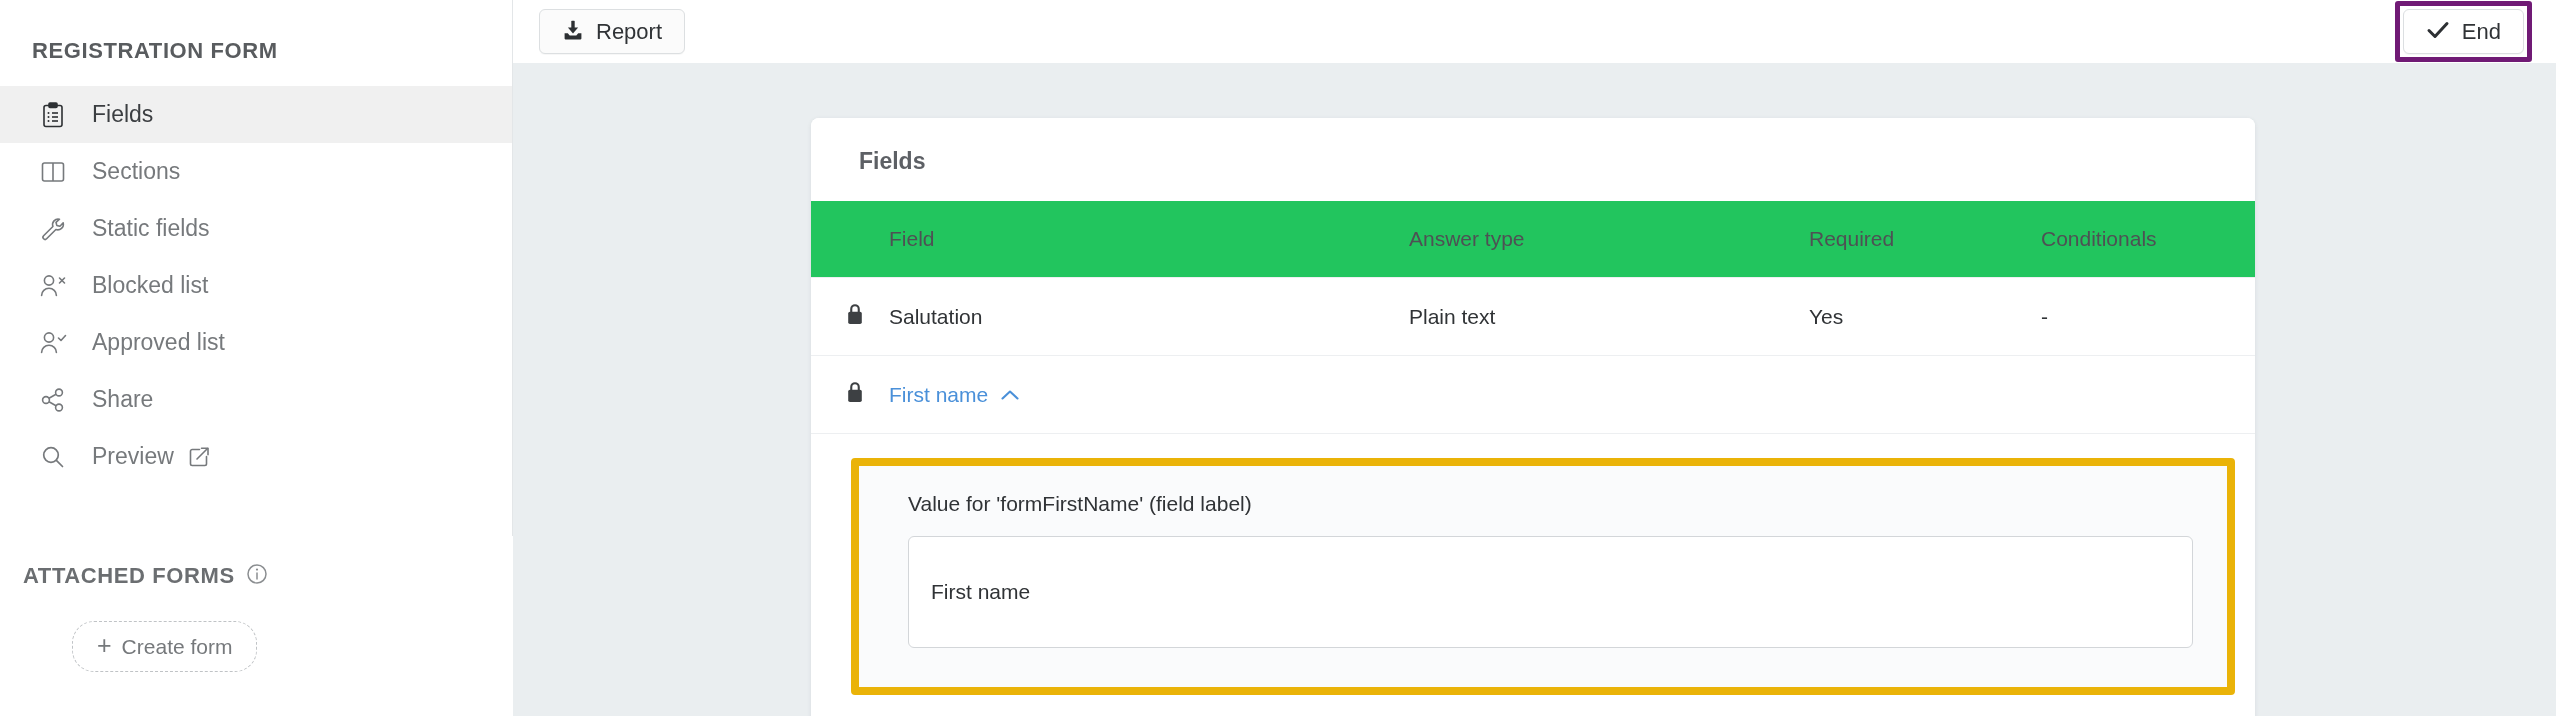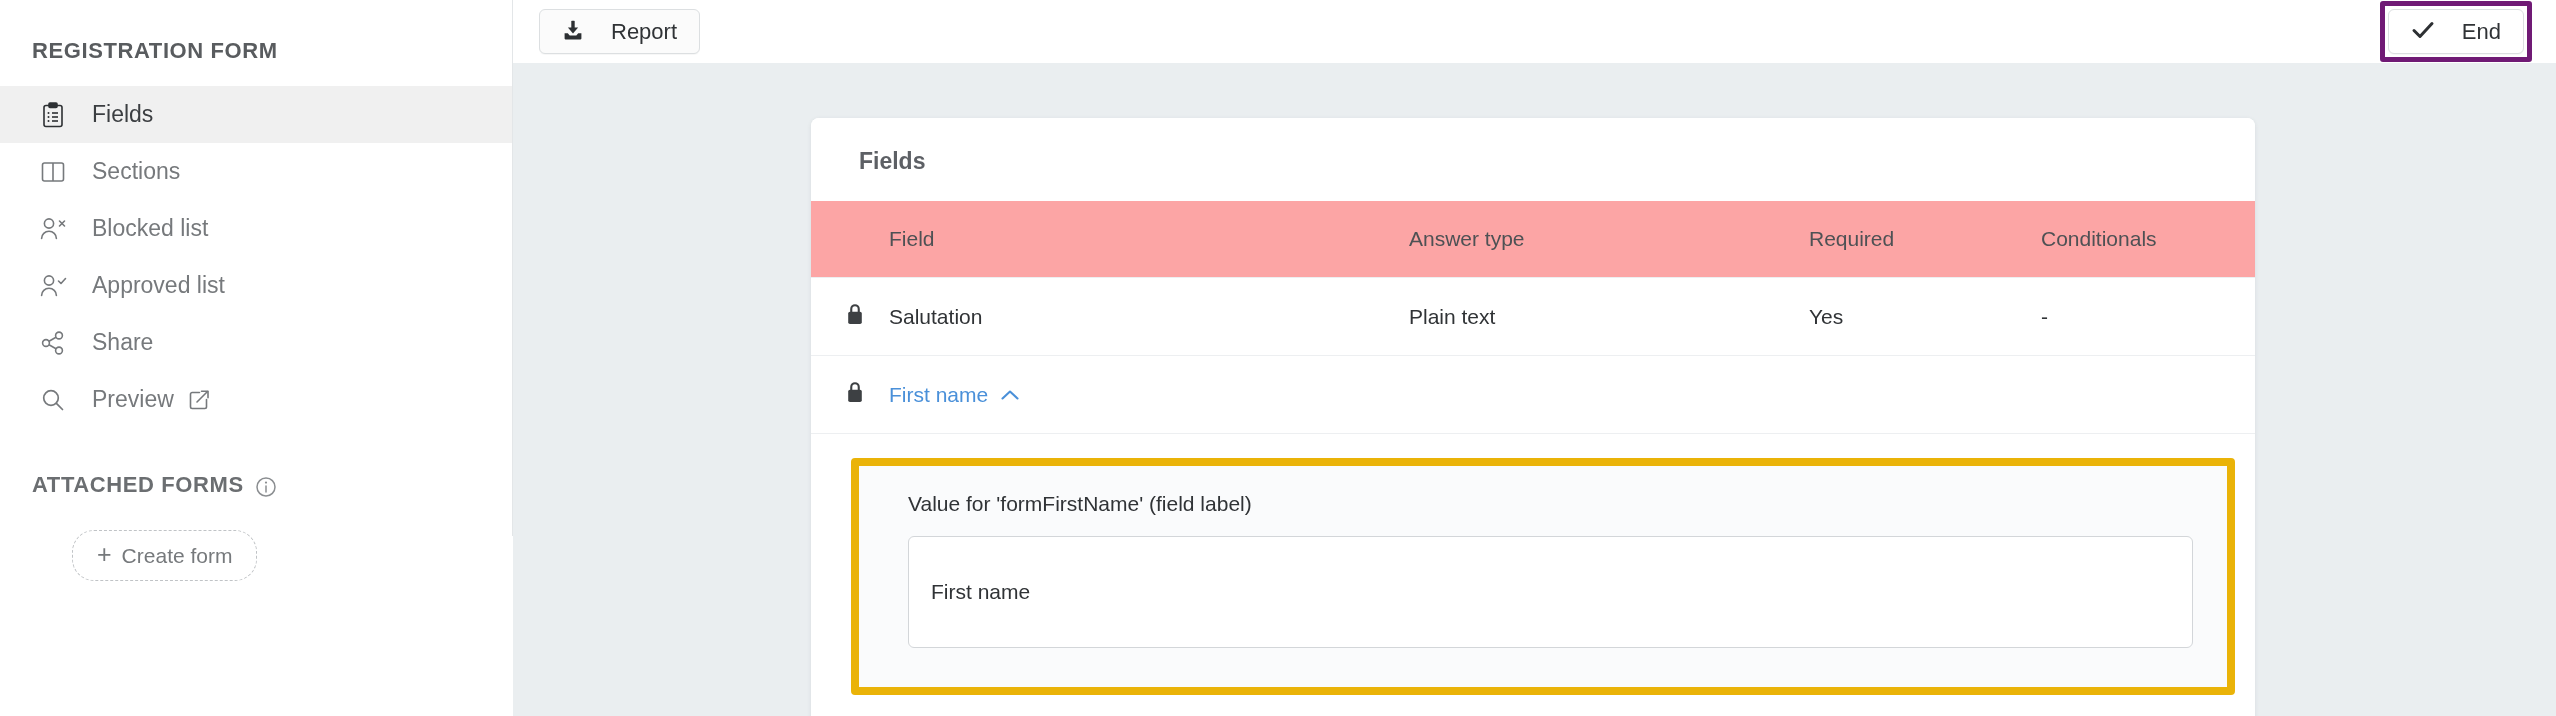--- a/index.html
+++ b/index.html
@@ -62,23 +62,23 @@
     justify-content: center;
     margin-right: 22px;
   }
   .nav-item .nav-icon svg { display: block; }
   .nav-item.active .nav-icon svg { stroke: #2d3033; }
   .nav-label { line-height: 1; }
   .ext-icon { margin-left: 14px; display: inline-flex; align-items: center; }
 
   .attached-header {
     display: flex;
-    align-items: flex-end;
-    padding-left: 32px;
-    margin-top: 44px;
+    align-items: flex-start;
+    padding-left: 23px;
+    margin-top: 78px;
     font-size: 22px;
     font-weight: 700;
     letter-spacing: 0.6px;
     color: #6b6e71;
   }
   .info-icon { margin-left: 11px; display: inline-flex; }
 
   .create-form-btn {
     display: inline-flex;
     align-items: center;
@@ -109,21 +109,21 @@
     background: #ffffff;
     display: flex;
     align-items: center;
     justify-content: space-between;
     padding: 0 0 0 26px;
   }
 
   .tool-btn {
     display: inline-flex;
     align-items: center;
-    gap: 27px;
+    gap: 12px;
     height: 45px;
     padding: 0 22px;
     background: #fbfbfb;
     border: 1px solid #dcdfe1;
     border-radius: 6px;
     font-size: 22px;
     color: #303336;
     cursor: pointer;
     line-height: 1;
     box-shadow: 0 1px 1px rgba(0,0,0,0.035);
@@ -163,21 +163,21 @@
     font-weight: 700;
     color: #5d6065;
     background: #ffffff;
   }
 
   table.fields-table {
     width: 100%;
     border-collapse: collapse;
     table-layout: fixed;
   }
-  table.fields-table thead tr { background: #fca5a5; }
+  table.fields-table thead tr { background: #22c55e; }
   table.fields-table th {
     text-align: left;
     font-weight: 400;
     font-size: 21px;
     color: #4e5154;
     padding: 26px 0 26px 0;
   }
   table.fields-table td {
     font-size: 21px;
     color: #303336;
@@ -264,20 +264,28 @@
       <div class="nav-item">
         <span class="nav-icon">
           <svg width="26" height="24" viewBox="0 0 26 24" fill="none" stroke="#76797c" stroke-width="1.6">
             <rect x="2.5" y="3" width="21" height="18" rx="2"></rect>
             <line x1="13" y1="3" x2="13" y2="21"></line>
           </svg>
         </span>
         <span class="nav-label">Sections</span>
       </div>
 
+      <div class="nav-item">
+        <span class="nav-icon">
+          <svg width="26" height="26" viewBox="0 0 26 26" fill="none" stroke="#76797c" stroke-width="1.6" stroke-linecap="round" stroke-linejoin="round">
+            <path d="M19.5 3.2a5.6 5.6 0 0 0-6.6 7.3L3.6 19.8a2.1 2.1 0 0 0 3 3l9.3-9.3a5.6 5.6 0 0 0 7.3-6.6l-3.3 3.3-3.1-.8-.8-3.1z"></path>
+          </svg>
+        </span>
+        <span class="nav-label">Static fields</span>
+      </div>
 
       <div class="nav-item">
         <span class="nav-icon">
           <svg width="28" height="26" viewBox="0 0 28 26" fill="none" stroke="#76797c" stroke-width="1.6" stroke-linecap="round">
             <circle cx="10" cy="7.5" r="4.6"></circle>
             <path d="M2.6 22.5c0-4.2 3.3-7.2 7.4-7.2s7.4 3 7.4 7.2"></path>
             <line x1="20.5" y1="5" x2="25.5" y2="10"></line>
             <line x1="25.5" y1="5" x2="20.5" y2="10"></line>
           </svg>
         </span>

